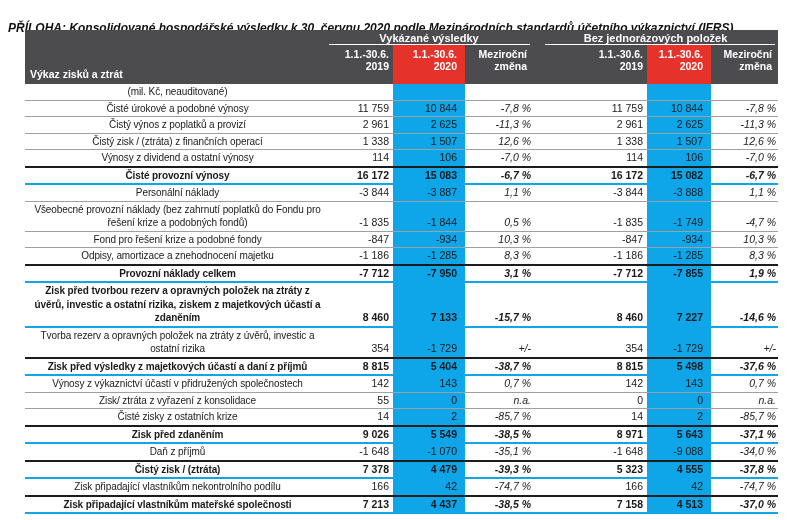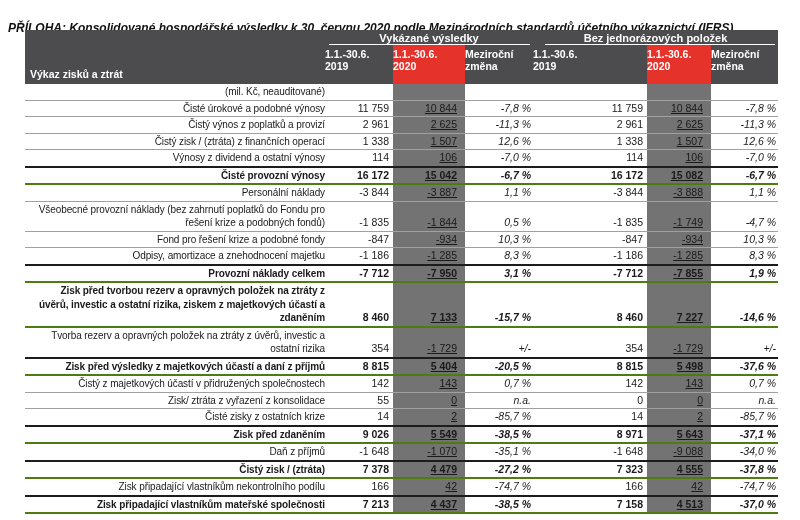--- a/index.html
+++ b/index.html
@@ -27,44 +27,44 @@
     padding:0 0 4px 5px;font-size:10.5px;
   }
   tr.grp th.group{
     position:relative;text-align:center;vertical-align:middle;
     font-size:11px;height:14px;padding-top:1px;
   }
   .gline{position:absolute;bottom:0;height:1px;background:#ffffff;}
   .gline.g1{left:4px;right:3px;}
   .gline.g2{left:12px;right:3px;}
   tr.cols th{
-    height:36px;text-align:left;vertical-align:top;
+    height:36px;text-align:right;vertical-align:top;
     font-size:10.5px;line-height:12px;padding-top:3px;
   }
   tr.cols th .l1,tr.cols th .l2{display:block;}
   th.pr4{padding-right:4px;}
   th.pr8{padding-right:8px;}
   th.pr6{padding-right:6px;margin-left:38px;}
   th.red{background:#e5322b;}
   
   tbody td{
     font-size:10.5px;line-height:13.5px;
     padding:1px 0;vertical-align:bottom;
     border-bottom:1px solid #a0a0a0;
   }
   td.lbl{
-    text-align:right;padding-left:5px;font-size:10px;
+    text-align:center;padding-left:5px;font-size:10px;
     letter-spacing:-0.1px;
   }
   td.num{text-align:right;white-space:nowrap;padding-right:4px;}
-  td.pink{background:#737373;padding-right:8px;text-decoration:underline;}
+  td.pink{background:#0ea5e9;padding-right:8px;}
   td.pct{padding-right:2px;font-style:italic;}
   tr.bold td{
     font-weight:bold;
-    border-top:2px solid #1c1c1c;border-bottom:2px solid #4d7c0f;
+    border-top:2px solid #1c1c1c;border-bottom:2px solid #0ea5e9;
   }
 </style>
 </head>
 <body>
 
 <div class="title">PŘÍLOHA: Konsolidované hospodářské výsledky k 30. červnu 2020 podle Mezinárodních standardů účetního výkaznictví (IFRS)</div>
 
 <table class="fin">
   <colgroup>
     <col style="width:300px">
@@ -158,21 +158,21 @@
         <td class="num">114</td>
         <td class="num pink">106</td>
         <td class="num pct">-7,0 %</td>
         <td class="num">114</td>
         <td class="num pink">106</td>
         <td class="num pct">-7,0 %</td>
       </tr>
       <tr class="bold">
         <td class="lbl">Čisté provozní výnosy</td>
         <td class="num">16 172</td>
-        <td class="num pink">15 042</td>
+        <td class="num pink">15 083</td>
         <td class="num pct">-6,7 %</td>
         <td class="num">16 172</td>
         <td class="num pink">15 082</td>
         <td class="num pct">-6,7 %</td>
       </tr>
       <tr>
         <td class="lbl">Personální náklady</td>
         <td class="num">-3 844</td>
         <td class="num pink">-3 887</td>
         <td class="num pct">1,1 %</td>
@@ -231,27 +231,27 @@
         <td class="num pink">-1 729</td>
         <td class="num pct">+/-</td>
         <td class="num">354</td>
         <td class="num pink">-1 729</td>
         <td class="num pct">+/-</td>
       </tr>
       <tr class="bold">
         <td class="lbl">Zisk před výsledky z majetkových účastí a daní z příjmů</td>
         <td class="num">8 815</td>
         <td class="num pink">5 404</td>
-        <td class="num pct">-20,5 %</td>
+        <td class="num pct">-38,7 %</td>
         <td class="num">8 815</td>
         <td class="num pink">5 498</td>
         <td class="num pct">-37,6 %</td>
       </tr>
       <tr>
-        <td class="lbl">Čistý z majetkových účastí v přidružených společnostech</td>
+        <td class="lbl">Výnosy z výkaznictví účastí v přidružených společnostech</td>
         <td class="num">142</td>
         <td class="num pink">143</td>
         <td class="num pct">0,7 %</td>
         <td class="num">142</td>
         <td class="num pink">143</td>
         <td class="num pct">0,7 %</td>
       </tr>
       <tr>
         <td class="lbl">Zisk/ ztráta z vyřazení z konsolidace</td>
         <td class="num">55</td>
@@ -285,22 +285,22 @@
         <td class="num pink">-1 070</td>
         <td class="num pct">-35,1 %</td>
         <td class="num">-1 648</td>
         <td class="num pink">-9 088</td>
         <td class="num pct">-34,0 %</td>
       </tr>
       <tr class="bold">
         <td class="lbl">Čistý zisk / (ztráta)</td>
         <td class="num">7 378</td>
         <td class="num pink">4 479</td>
-        <td class="num pct">-27,2 %</td>
-        <td class="num">7 323</td>
+        <td class="num pct">-39,3 %</td>
+        <td class="num">5 323</td>
         <td class="num pink">4 555</td>
         <td class="num pct">-37,8 %</td>
       </tr>
       <tr>
         <td class="lbl">Zisk připadající vlastníkům nekontrolního podílu</td>
         <td class="num">166</td>
         <td class="num pink">42</td>
         <td class="num pct">-74,7 %</td>
         <td class="num">166</td>
         <td class="num pink">42</td>

